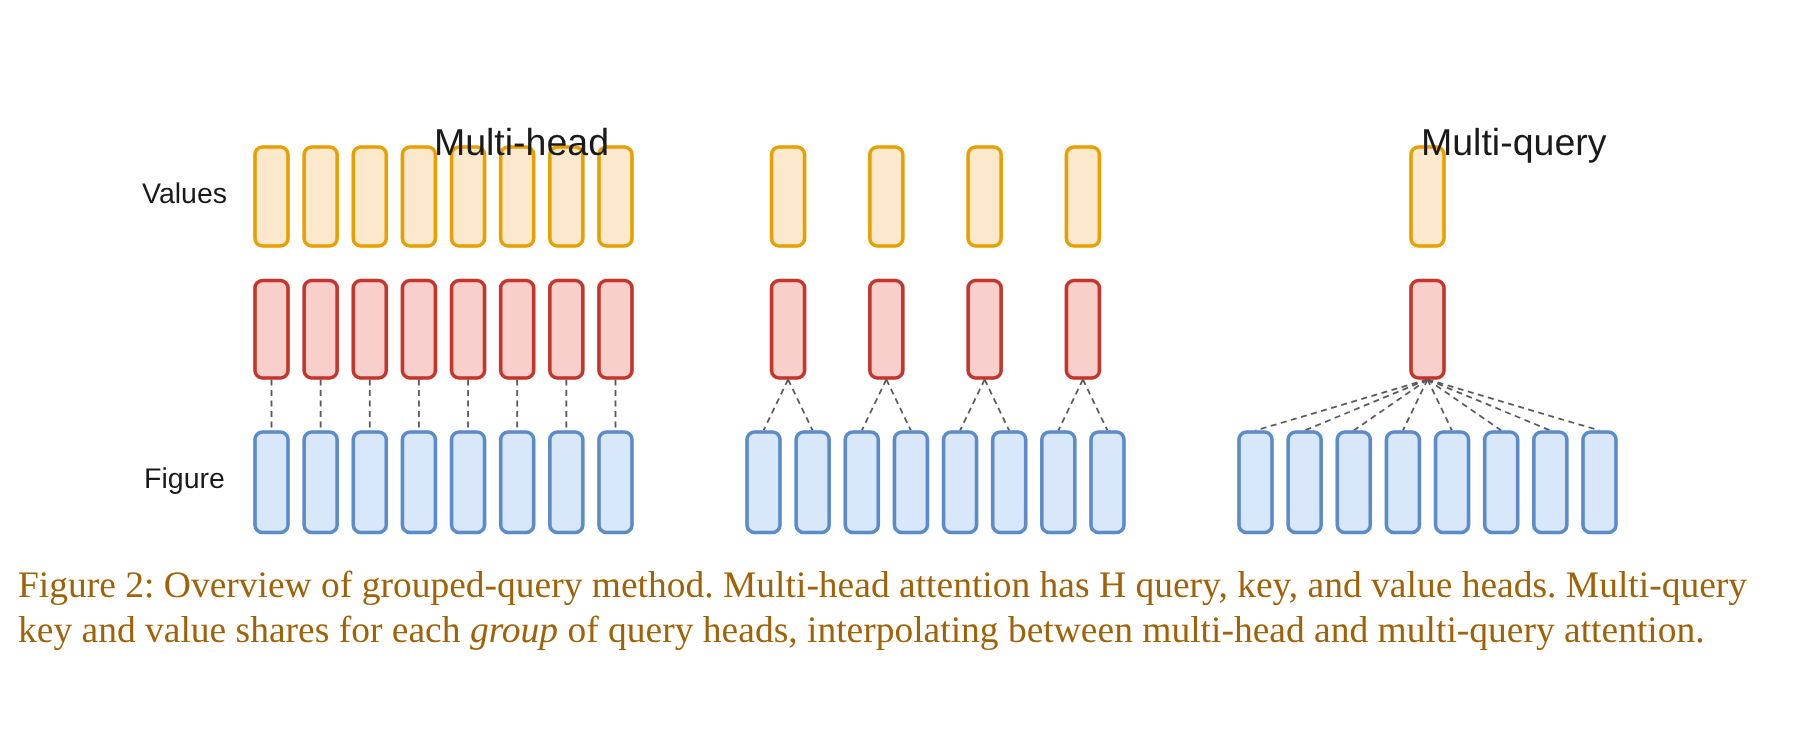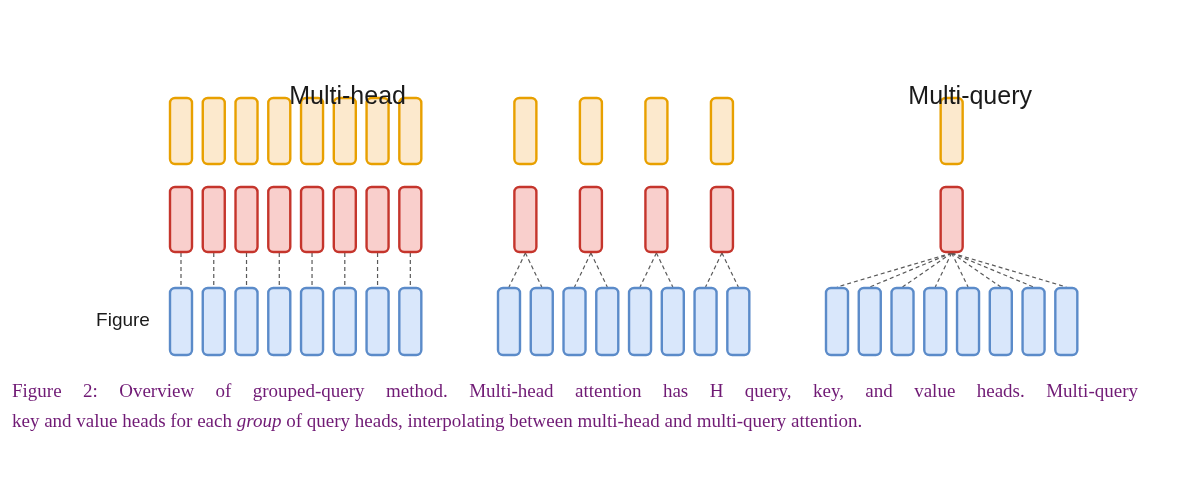--- a/index.html
+++ b/index.html
@@ -4,27 +4,27 @@
 <style>
   html,body{margin:0;padding:0;background:#ffffff;}
   body{width:1200px;height:492px;position:relative;overflow:hidden;
        font-family:"Liberation Sans",sans-serif;color:#111;}
   .fig{position:absolute;left:0;top:0;width:1200px;height:375px;}
   #diagram{position:absolute;left:0;top:0;}
   .hdr{position:absolute;top:46px;width:220px;text-align:right;
        font-size:25px;color:#1a1a1a;margin-top:35px;}
   .h0{left:186px;}
   .h1{left:514px;font-weight:700;}
-  .h2{left:812px;}
+  .h2{left:851px;}
   .rlabel{position:absolute;left:48px;width:150px;text-align:center;
           font-size:19px;color:#1a1a1a;}
   .r0{top:119px;} .r1{top:207px;} .r2{top:309px;}
   .caption{position:absolute;left:12px;top:376px;width:1126px;
-           font-family:"Liberation Serif",serif;font-size:19px;
-           line-height:30px;color:#701a75;}
+           font-family:"Liberation Serif",serif;font-size:25px;
+           line-height:30px;color:#a16207;}
   .cl{white-space:nowrap;}
   .cl.just{text-align:justify;text-align-last:justify;}
   .cl i{font-style:italic;}
 </style>
 </head>
 <body>
 
 <div class="fig">
   <svg id="diagram" width="1200" height="375">
       <line x1="181" y1="253" x2="181" y2="287" stroke="#595959" stroke-width="1.2" stroke-dasharray="4 3"></line>
@@ -99,19 +99,20 @@
       <rect x="924.28" y="288" width="22" height="67" rx="5" ry="5" fill="#D9E7FB" stroke="#5B8BC9" stroke-width="2.4"></rect>
       <rect x="957.04" y="288" width="22" height="67" rx="5" ry="5" fill="#D9E7FB" stroke="#5B8BC9" stroke-width="2.4"></rect>
       <rect x="989.8" y="288" width="22" height="67" rx="5" ry="5" fill="#D9E7FB" stroke="#5B8BC9" stroke-width="2.4"></rect>
       <rect x="1022.56" y="288" width="22" height="67" rx="5" ry="5" fill="#D9E7FB" stroke="#5B8BC9" stroke-width="2.4"></rect>
       <rect x="1055.32" y="288" width="22" height="67" rx="5" ry="5" fill="#D9E7FB" stroke="#5B8BC9" stroke-width="2.4"></rect>
     </svg>
 
   <div class="hdr h0">Multi-head</div>
   <div class="hdr h2">Multi-query</div>
 
+  <div class="rlabel r0">Values</div>
   <div class="rlabel r2">Figure</div>
 </div>
 
 <div class="caption">
   <div class="cl just">Figure 2: Overview of grouped-query method. Multi-head attention has H query, key, and value heads. Multi-query</div>
-  <div class="cl"><span>key and value heads for each </span><i>group</i><span> of query heads, interpolating between multi-head and multi-query attention.</span></div>
+  <div class="cl"><span>key and value shares for each </span><i>group</i><span> of query heads, interpolating between multi-head and multi-query attention.</span></div>
 </div>
 
 </body></html>

